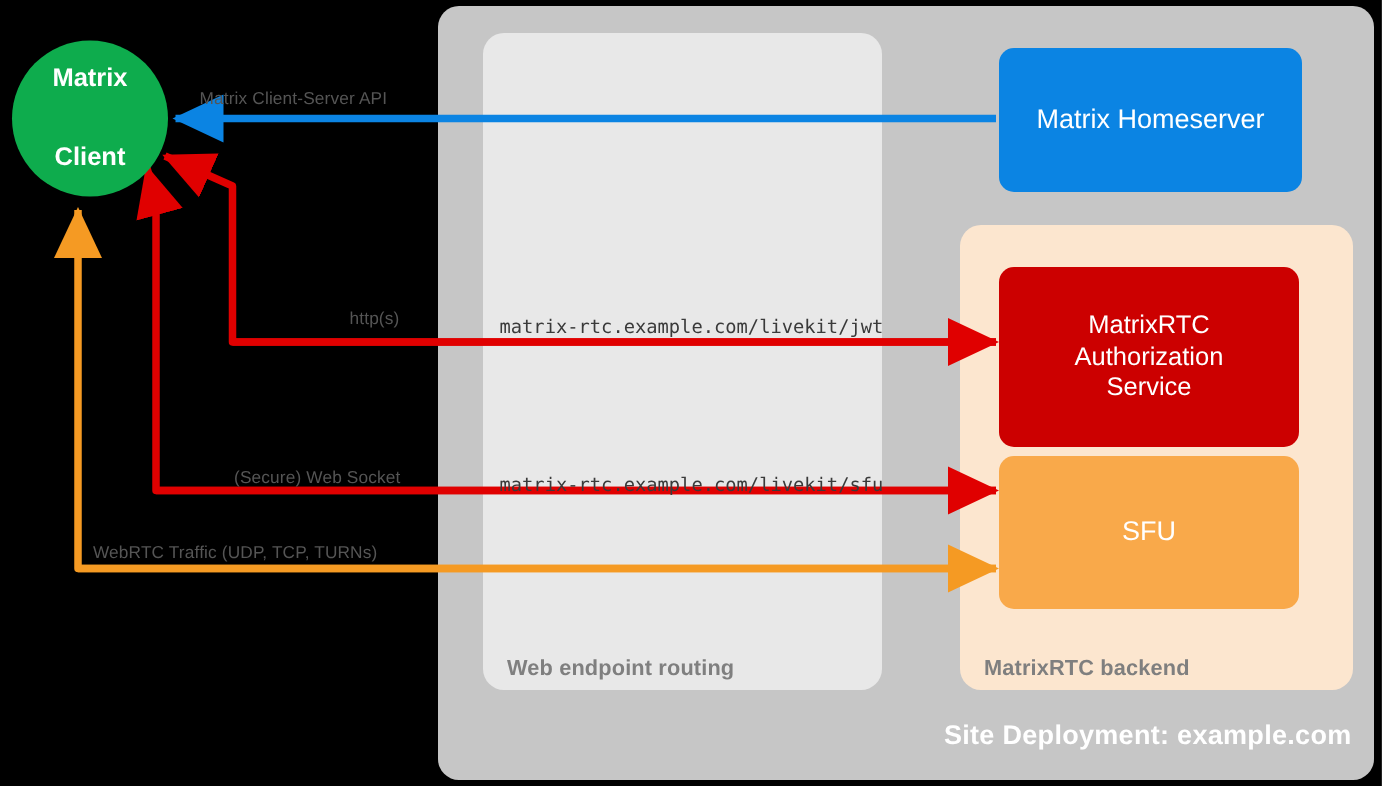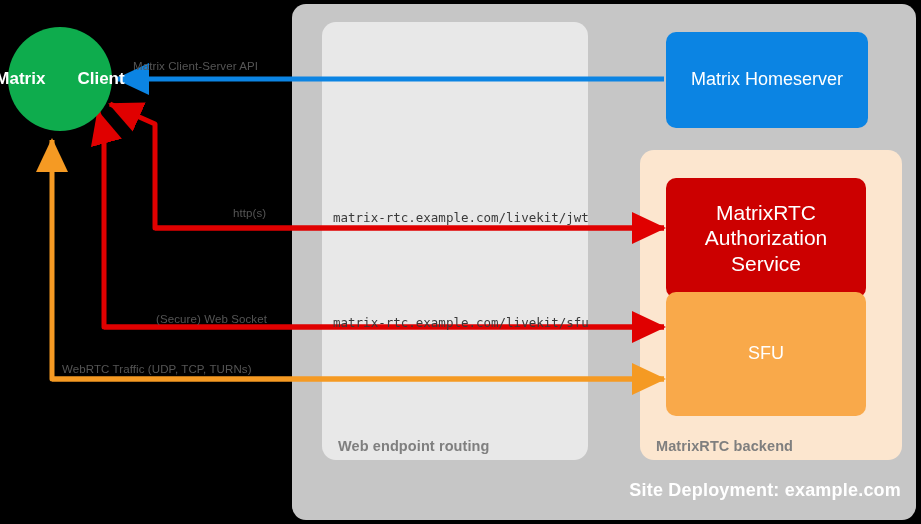--- a/index.html
+++ b/index.html
@@ -70,21 +70,21 @@
   
   .client-node {
     position: absolute;
     left: 8px;
     top: 27px;
     width: 104px;
     height: 104px;
     border-radius: 50%;
     background: #0eac4d;
     display: flex;
-    flex-direction: row;
+    flex-direction: column;
     align-items: center;
     justify-content: center;
     color: #ffffff;
     font-size: 17px;
     font-weight: bold;
     line-height: 1.22;
     text-align: center;
     gap: 32px;
   }
 
@@ -100,25 +100,25 @@
     line-height: 1.22;
   }
   .node-homeserver {
     left: 666px; top: 32px; width: 202px; height: 96px;
     background: #0b84e3;
     font-size: 18px;
   }
   .node-auth {
     left: 666px; top: 178px; width: 200px; height: 120px;
     background: #cc0000;
-    font-size: 21px;
+    font-size: 17px;
     text-align: center;
   }
   .node-sfu {
-    left: 666px; top: 292px; width: 200px; height: 124px;
+    left: 666px; top: 304px; width: 200px; height: 102px;
     background: #f9a94a;
     font-size: 18px;
   }
 
   
   .connectors {
     position: absolute;
     left: 0; top: 0;
     width: 921px;
     height: 524px;

